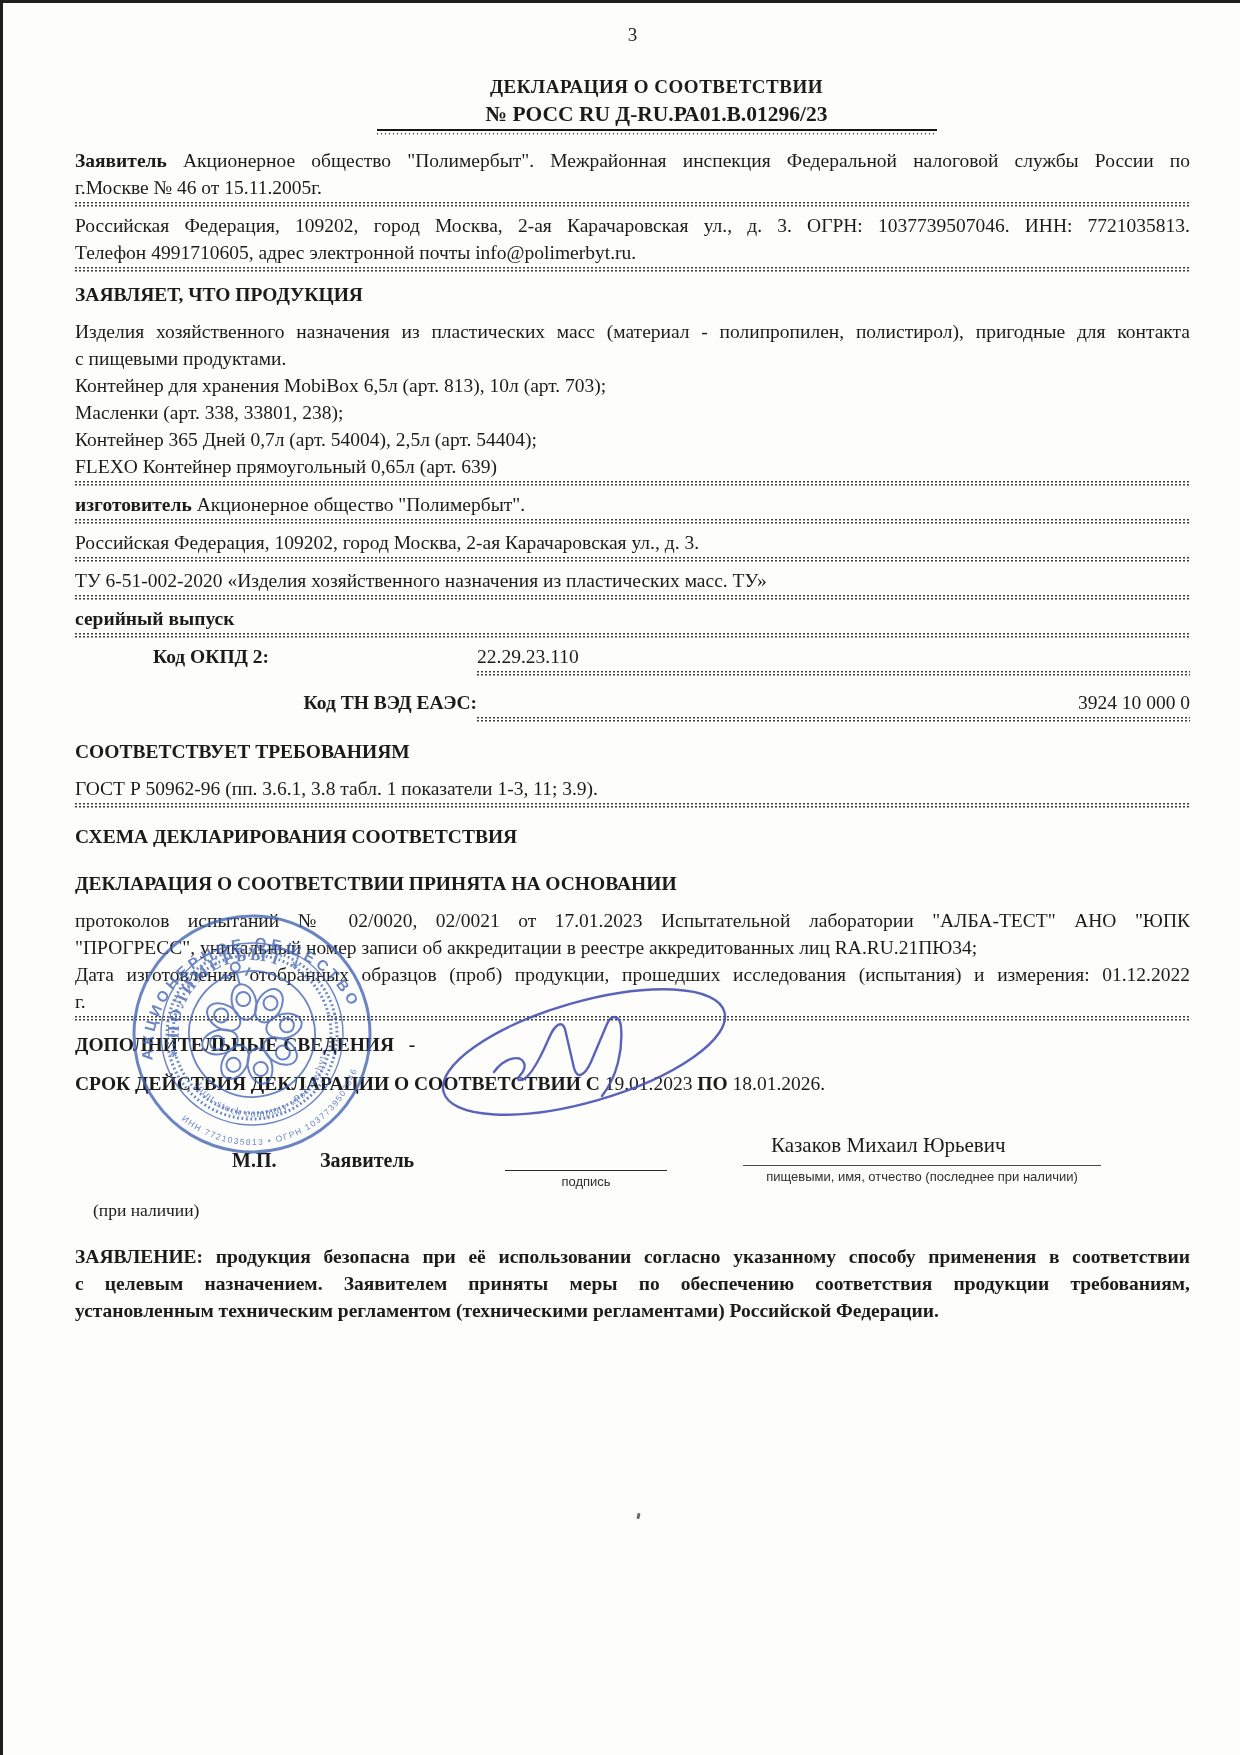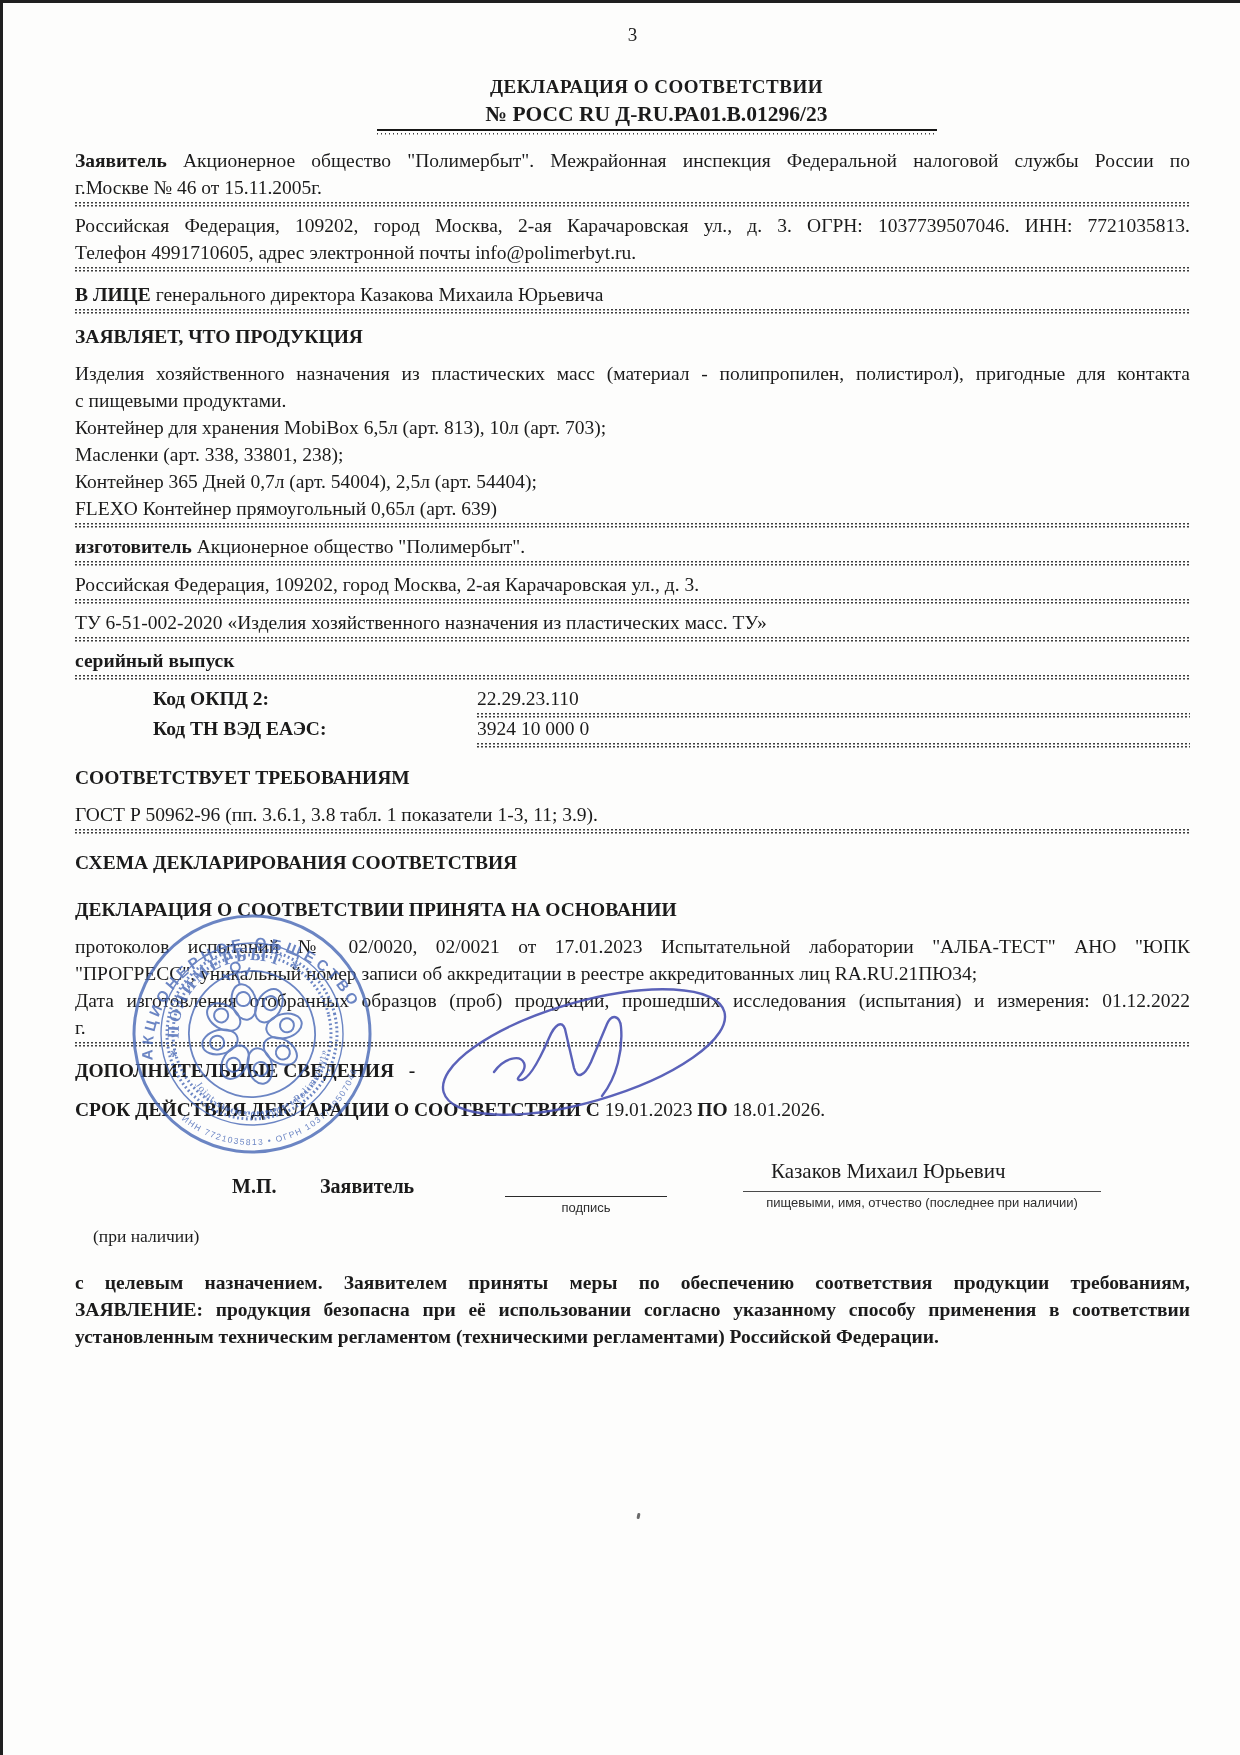--- a/index.html
+++ b/index.html
@@ -64,23 +64,20 @@
     <div class="ln dot2 mb" style="margin-top:16px;">
       <div class="jl"><span class="b">Заявитель</span><span> Акционерное общество "Полимербыт". Межрайонная инспекция Федеральной налоговой службы России по</span></div>
       <div>г.Москве № 46 от 15.11.2005г.</div>
     </div>
 
     <div class="ln dot2 mb">
       <div class="jl">Российская Федерация, 109202, город Москва, 2-ая Карачаровская ул., д. 3. ОГРН: 1037739507046. ИНН: 7721035813.</div>
       <div>Телефон 4991710605, адрес электронной почты info@polimerbyt.ru.</div>
     </div>
 
-    <div class="ln dot2 mb" style="margin-top:15px;">
-      <span class="b">В ЛИЦЕ</span><span> генерального директора Казакова Михаила Юрьевича</span>
-    </div>
 
     <div class="ln b" style="margin-top:15px;">ЗАЯВЛЯЕТ, ЧТО ПРОДУКЦИЯ</div>
 
     <div class="ln dot2 mb">
       <div class="jl">Изделия хозяйственного назначения из пластических масс (материал - полипропилен, полистирол), пригодные для контакта</div>
       <div>с пищевыми продуктами.</div>
       <div>Контейнер для хранения MobiBox 6,5л (арт. 813), 10л (арт. 703);</div>
       <div>Масленки (арт. 338, 33801, 238);</div>
       <div>Контейнер 365 Дней 0,7л (арт. 54004), 2,5л (арт. 54404);</div>
       <div>FLEXO Контейнер прямоугольный 0,65л (арт. 639)</div>
@@ -95,21 +92,21 @@
     <div class="ln">
       <div class="dot2 mb">ТУ 6-51-002-2020 «Изделия хозяйственного назначения из пластических масс. ТУ»</div>
     </div>
 
     <div class="ln b dot2 mb" style="margin-top:6px;">серийный выпуск</div>
 
     <div class="ln code-row" style="margin-top:6px;">
       <div class="code-label">Код ОКПД 2:</div>
       <div class="code-val dot2">22.29.23.110</div>
     </div>
-    <div class="ln code-row" style="margin-top:3px;">
+    <div class="ln code-row" style="margin-top:19px;text-align:right;">
       <div class="code-label">Код ТН ВЭД ЕАЭС:</div>
       <div class="code-val dot2">3924 10 000 0</div>
     </div>
 
     <div class="ln b" style="margin-top:22px;">СООТВЕТСТВУЕТ ТРЕБОВАНИЯМ</div>
     <div class="ln dot2 mb">ГОСТ Р 50962-96 (пп. 3.6.1, 3.8 табл. 1 показатели 1-3, 11; 3.9).</div>
 
     <div class="ln b" style="margin-top:21px;">СХЕМА ДЕКЛАРИРОВАНИЯ СООТВЕТСТВИЯ</div>
 
     <div class="ln b" style="margin-top:20px;">ДЕКЛАРАЦИЯ О СООТВЕТСТВИИ ПРИНЯТА НА ОСНОВАНИИ</div>
@@ -137,22 +134,22 @@
       <div class="small-caption" style="position:absolute;left:430px;top:67px;width:162px;text-align:center;">подпись</div>
 
       <div class="sig-name" style="position:absolute;left:696px;top:26px;">Казаков Михаил Юрьевич</div>
       <div style="position:absolute;left:668px;top:58px;width:358px;border-top:1.5px solid #4a4a4a;"></div>
       <div class="small-caption" style="position:absolute;left:668px;top:62px;width:358px;text-align:center;">пищевыми, имя, отчество (последнее при наличии)</div>
 
       <div class="ln" style="position:absolute;left:18px;top:80px;font-size:17.5px;">(при наличии)</div>
     </div>
 
     <div class="ln statement" style="margin-top:14px;">
+      <div class="jl">ЗАЯВЛЕНИЕ: продукция безопасна при её использовании согласно указанному способу применения в соответствии</div>
       <div class="jl">с целевым назначением. Заявителем приняты меры по обеспечению соответствия продукции требованиям,</div>
-      <div class="jl">ЗАЯВЛЕНИЕ: продукция безопасна при её использовании согласно указанному способу применения в соответствии</div>
       <div>установленным техническим регламентом (техническими регламентами) Российской Федерации.</div>
     </div>
 
   </div>
 
   <div class="stamp-box">
     <svg width="252" height="252" viewBox="0 0 252 252">
       <g transform="rotate(-14 126 126)" stroke="#4364b4" fill="none" opacity="0.78">
         <circle cx="126" cy="126" r="118" stroke-width="3"></circle>
         <circle cx="126" cy="126" r="91" stroke-width="1.4"></circle>

